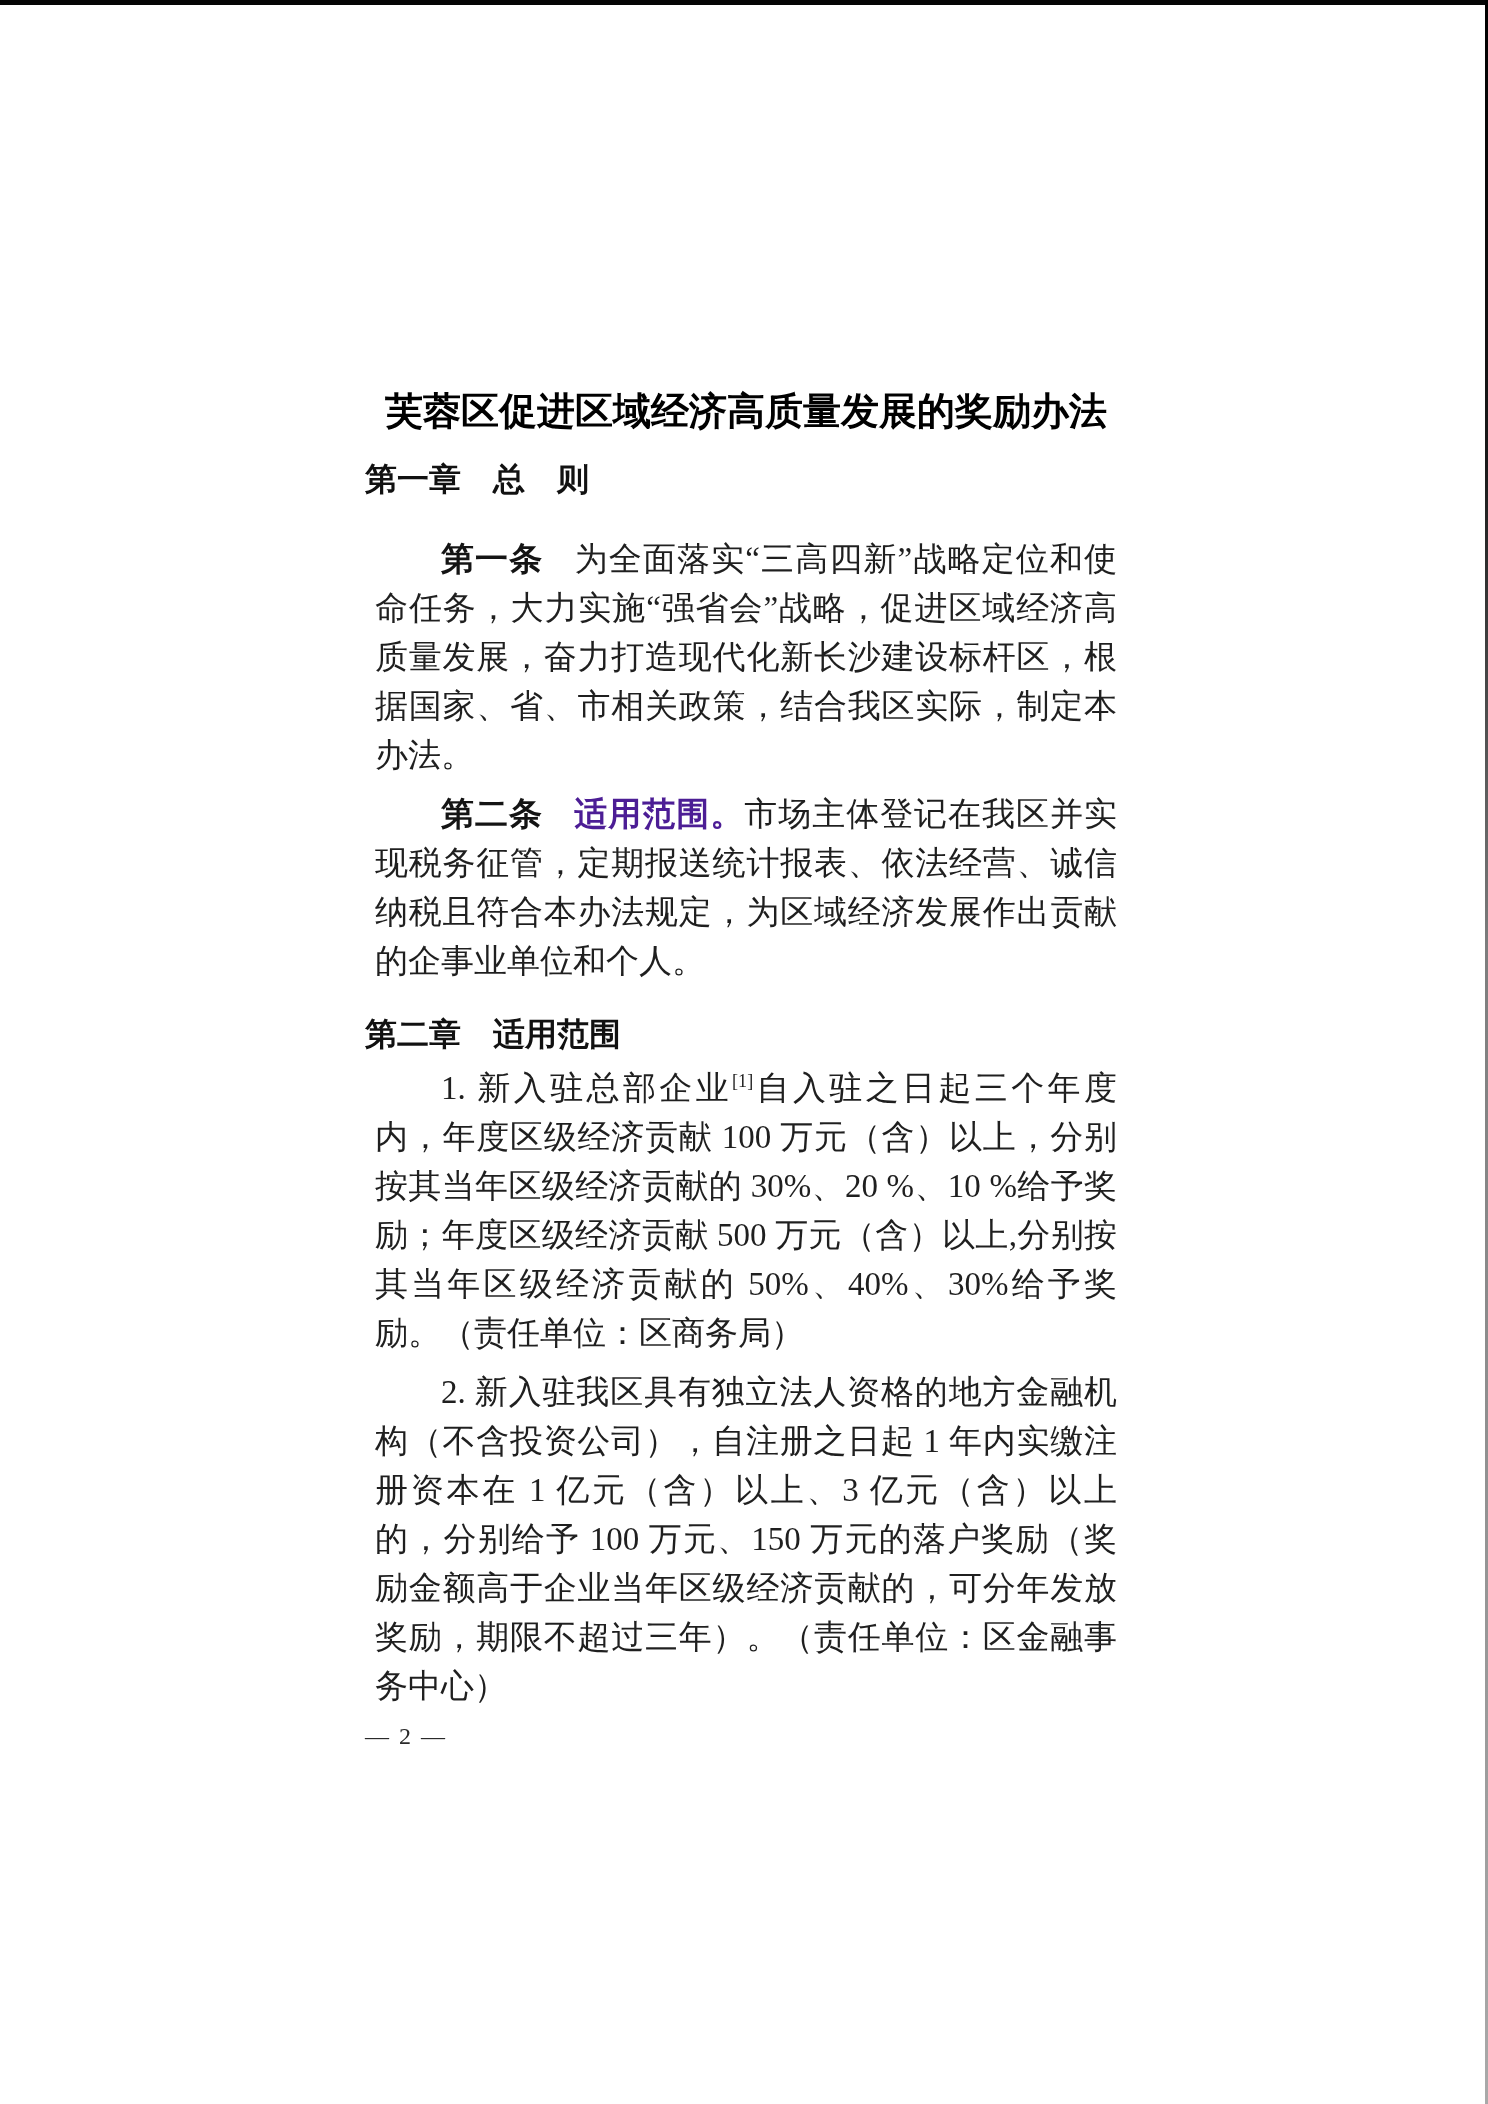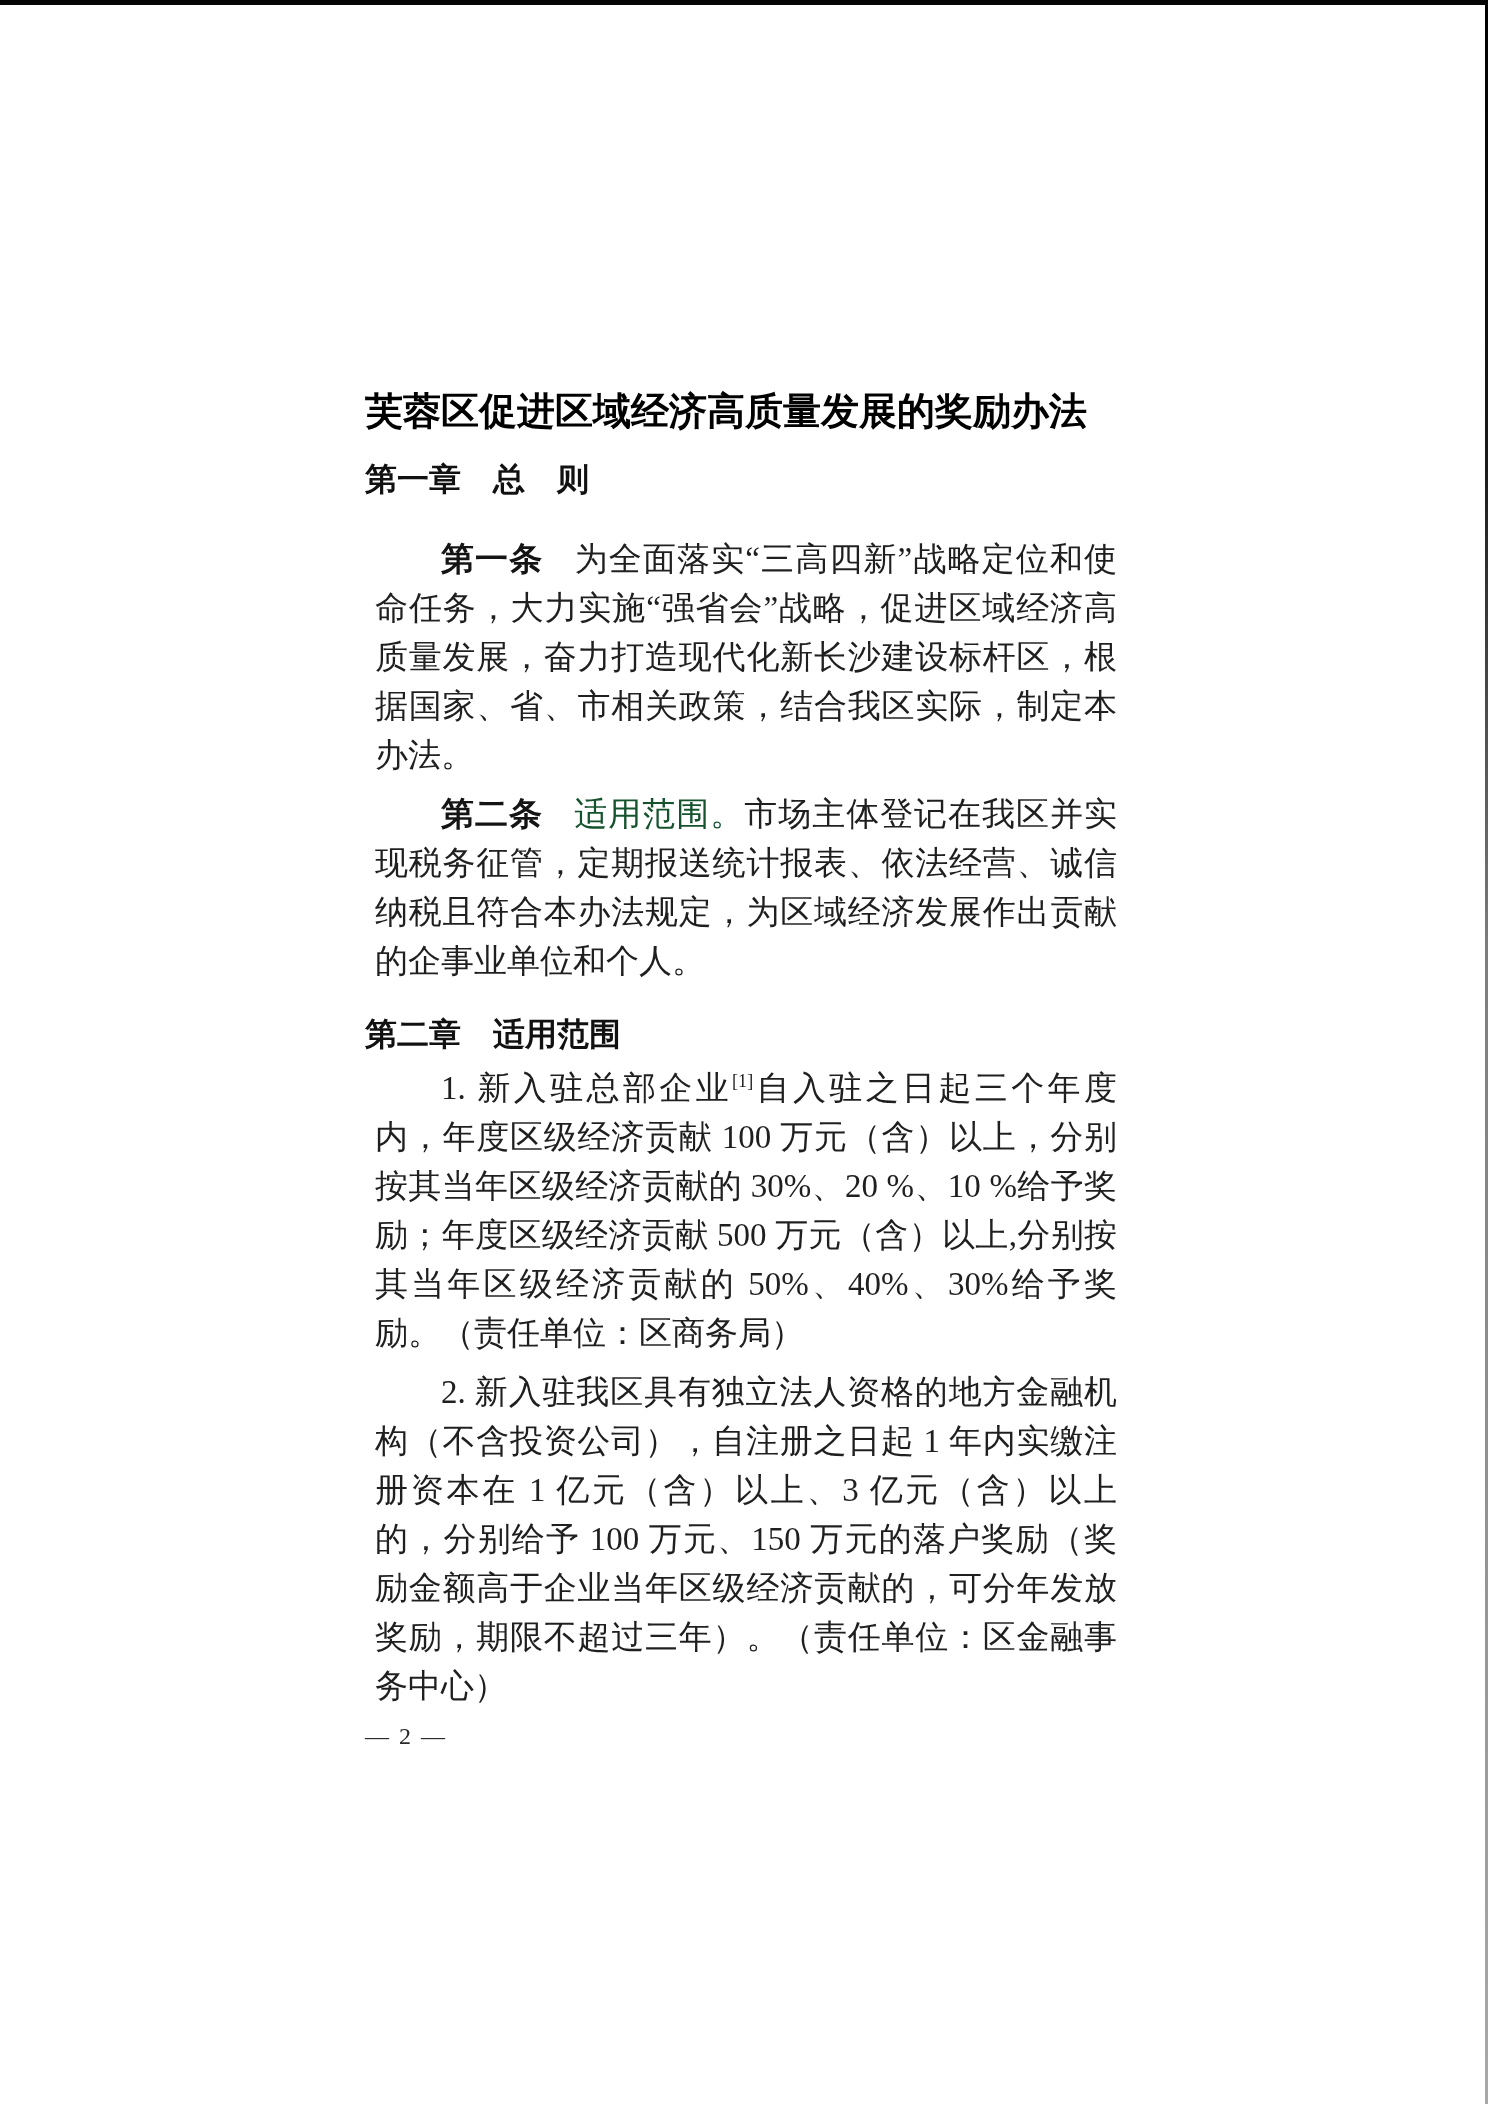--- a/index.html
+++ b/index.html
@@ -34,21 +34,21 @@
     left: 365px;
     top: 0;
     width: 762px;
     padding-top: 382px;
   }
   .doc-title {
     margin: 0;
     font-size: 38px;
     line-height: 58px;
     font-weight: 700;
-    text-align: left;
+    text-align: center;
     color: #000000;
     white-space: nowrap;
   }
   .chapter {
     margin: 16px 0 0 0;
     font-family: "Liberation Sans", "DejaVu Sans", sans-serif;
     font-size: 32px;
     line-height: 46px;
     font-weight: 700;
     text-align: left;
@@ -72,22 +72,22 @@
     color: #141414;
   }
   .para-item1 { margin-top: 7px; }
   .para-item2 { margin-top: 4px; }
   .art-label {
     font-weight: 700;
     color: #141414;
     margin-right: 0.95em;
   }
   .art-sublabel {
-    font-weight: 400;
-    color: #14532d;
+    font-weight: 700;
+    color: #4c1d95;
   }
   .footnote-ref {
     font-size: 0.55em;
     vertical-align: super;
     line-height: 0;
   }
   .page-number {
     margin-top: 6px;
     font-size: 24px;
     line-height: 30px;

